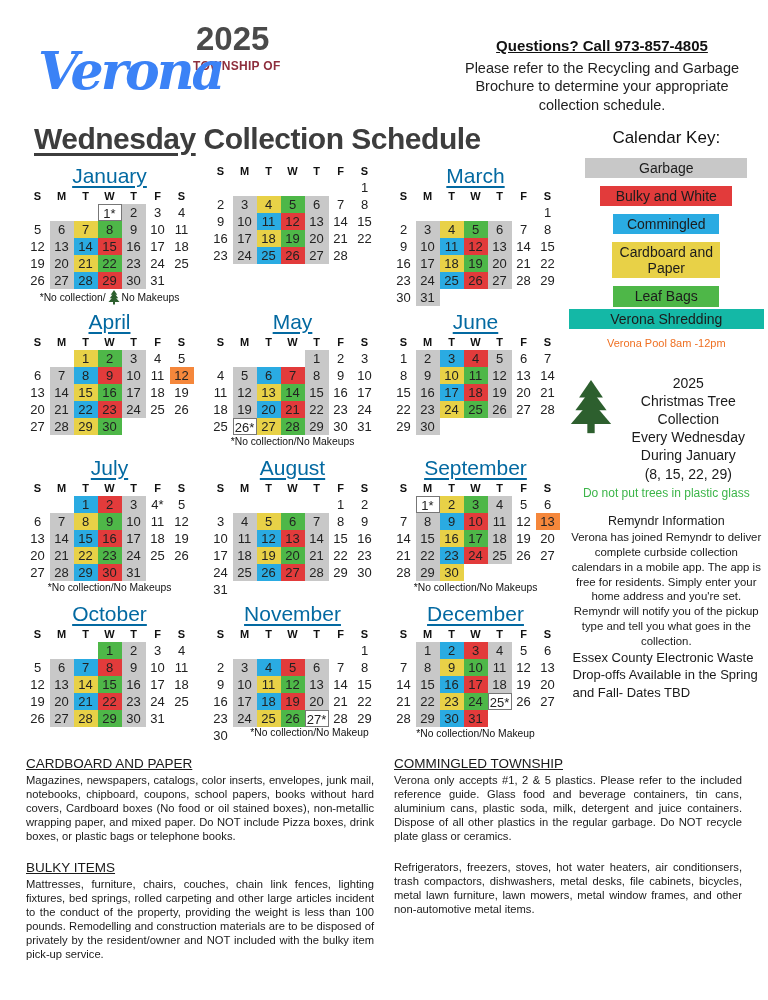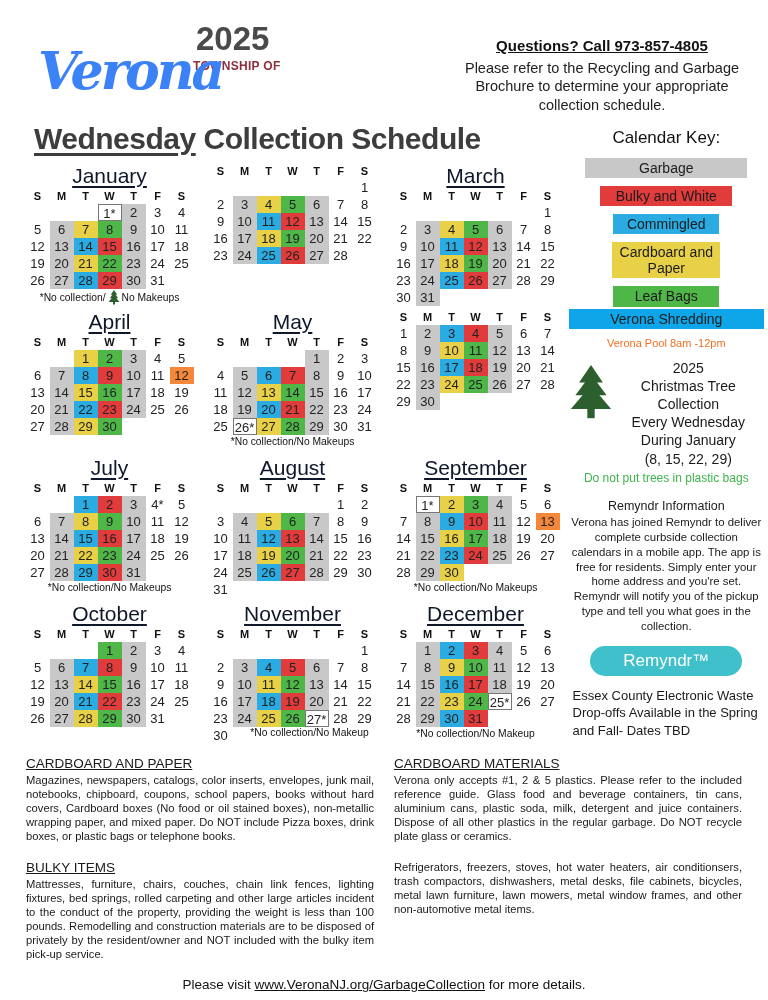--- a/index.html
+++ b/index.html
@@ -16,40 +16,40 @@
   .questions { font-weight:bold; text-decoration:underline; font-size:15px; margin-bottom:3px; color:#111; }
 
   
   .main { display:flex; padding:0 4px 0 18px; }
   .main-left { width:552px; }
   .title { font-size:30px; font-weight:bold; color:#3d3d3d; margin:4px 0 8px 16px; letter-spacing:-0.5px; white-space:nowrap; }
   .title .hl { text-decoration:underline; text-underline-offset:4px; }
 
   .months { display:grid; grid-template-columns:repeat(3, 183px); }
   .month { height:146px; text-align:center; }
-  .month-name { font-size:21px; color:#0f172a; text-decoration:underline; text-underline-offset:3px; margin-bottom:1px; }
+  .month-name { font-size:21px; color:#0369a1; text-decoration:underline; text-underline-offset:3px; margin-bottom:1px; }
   .grid { display:grid; grid-template-columns:repeat(7, 24px); justify-content:center; }
   .dow { font-size:11px; font-weight:bold; height:15px; line-height:15px; color:#111; }
   .day { font-size:13px; height:17px; line-height:17px; color:#222; }
   .day.holiday { background:#fff; border:1px solid #777; }
   .footnote { font-size:10.3px; color:#111; display:flex; justify-content:center; align-items:center; gap:2px; margin-top:1px; }
   .footnote svg { width:12px; height:15px; }
   .month.rows6 .footnote { margin-top:-17px; padding-left:34px; }
 
   
   .sidebar { width:196px; text-align:center; padding-top:8px; }
   .key-heading { font-size:17px; color:#111; margin:2px 0 10px; }
   .key-item { margin:0 auto 8px; font-size:14px; padding:2px 2px; color:#1c1c1c; line-height:1.15; }
   .key-item:nth-of-type(1) { width:112px; }
   .key-item:nth-of-type(2) { width:162px; }
   .key-item:nth-of-type(3) { width:132px; }
   .key-item:nth-of-type(4) { width:106px; }
   .key-item:nth-of-type(5) { width:108px; }
   .key-item:nth-of-type(6) { width:106px; margin-bottom:2px; }
-  .pool-note { color:#ef7022; font-size:11px; margin-bottom:10px; }
+  .pool-note { color:#ef7022; font-size:11px; margin-bottom:25px; }
   .tree-block { display:flex; align-items:flex-start; margin-top:6px; }
   .tree-block svg { width:44px; height:55px; flex:none; margin-top:6px; }
   .tree-lines { flex:1; font-size:14px; line-height:1.3; color:#1a1a1a; }
   .tree-warning { color:#3cb549; font-size:12px; margin-top:3px; }
   .remyndr { margin-top:13px; font-size:11.4px; line-height:1.3; color:#1a1a1a; }
   .remyndr-heading { font-size:12.5px; margin-bottom:1px; }
   .remyndr-btn { margin:12px auto 11px; width:152px; height:30px; line-height:30px; border-radius:15px; color:#fff; font-size:17px; cursor:pointer; }
   .essex { font-size:13px; text-align:left; margin-left:4px; line-height:1.35; }
 
   
@@ -322,20 +322,21 @@
               <div class="day" style="background: rgb(78, 183, 72);">28</div>
               <div class="day" style="background: rgb(200, 200, 200);">29</div>
               <div class="day">30</div>
               <div class="day">31</div>
             </div>
             <div class="footnote">
               <span>*No collection/No Makeups</span>
             </div>
           </div>
           <div class="month">
+            <div class="month-name">June</div>
             <div class="grid">
               <div class="dow">S</div>
               <div class="dow">M</div>
               <div class="dow">T</div>
               <div class="dow">W</div>
               <div class="dow">T</div>
               <div class="dow">F</div>
               <div class="dow">S</div>
               <div class="day">1</div>
               <div class="day" style="background: rgb(200, 200, 200);">2</div>
@@ -658,70 +659,68 @@
         </div>
     </div>
 
     <aside class="sidebar">
       <div class="key-heading">Calendar Key:</div>
       <div class="key-item" style="background: rgb(200, 200, 200);">Garbage</div>
       <div class="key-item" style="background: rgb(226, 59, 59);">Bulky and White</div>
       <div class="key-item" style="background: rgb(42, 171, 226);">Commingled</div>
       <div class="key-item" style="background: rgb(232, 209, 71);">Cardboard and Paper</div>
       <div class="key-item" style="background: rgb(78, 183, 72);">Leaf Bags</div>
-      <div class="key-item" style="background: #0ea5e9;">Verona Shredding</div>
+      <div class="key-item" style="background: #14b8a6;">Verona Shredding</div>
       <div class="pool-note">Verona Pool 8am -12pm</div>
 
       <div class="tree-block">
         <span id="big-tree"><svg viewBox="0 0 24 30" xmlns="http://www.w3.org/2000/svg">
     <g fill="#2d5f2e">
       <polygon points="12,0 18.5,9.5 5.5,9.5"></polygon>
       <polygon points="12,5 20.5,16.5 3.5,16.5"></polygon>
       <polygon points="12,11 23,24 1,24"></polygon>
       <rect x="10" y="24" width="4" height="5"></rect>
     </g>
   </svg></span>
         <div class="tree-lines" id="tree-lines">
             <div>2025</div>
             <div>Christmas Tree</div>
             <div>Collection</div>
             <div>Every Wednesday</div>
             <div>During January</div>
             <div>(8, 15, 22, 29)</div>
           </div>
       </div>
-      <div class="tree-warning">Do not put trees in plastic bags</div>
+      <div class="tree-warning">Do not put trees in plastic glass</div>
 
       <div class="remyndr">
         <div class="remyndr-heading">Remyndr Information</div>
         <div>Verona has joined Remyndr to deliver complete curbside collection calendars in a mobile app. The app is free for residents. Simply enter your home address and you're set. Remyndr will notify you of the pickup type and tell you what goes in the collection.</div>
       </div>
-      <div class="remyndr-btn" id="remyndr-btn" style="background: rgb(63, 192, 202);">Remyndr™</div>
 
       <div class="essex">Essex County Electronic Waste Drop-offs Available in the Spring and Fall- Dates TBD</div>
     </aside>
   </div>
 
   <div class="bottom">
     <div class="bcol">
       <div class="bsec">
         <h3>CARDBOARD AND PAPER</h3>
         <p>Magazines, newspapers, catalogs, color inserts, envelopes, junk mail, notebooks, chipboard, coupons, school papers, books without hard covers, Cardboard boxes (No food or oil stained boxes), non-metallic wrapping paper, and mixed paper. Do NOT include Pizza boxes, drink boxes, or plastic bags or telephone books.</p>
       </div>
       <div class="bsec">
         <h3>BULKY ITEMS</h3>
         <p>Mattresses, furniture, chairs, couches, chain link fences, lighting fixtures, bed springs, rolled carpeting and other large articles incident to the conduct of the property, providing the weight is less than 100 pounds. Remodelling and construction materials are to be disposed of privately by the resident/owner and NOT included with the bulky item pick-up service.</p>
       </div>
     </div>
     <div class="bcol">
       <div class="bsec">
-        <h3>CARDBOARD MATERIALS</h3>
+        <h3>COMMINGLED TOWNSHIP</h3>
         <p>Verona only accepts #1, 2 &amp; 5 plastics. Please refer to the included reference guide. Glass food and beverage containers, tin cans, aluminium cans, plastic soda, milk, detergent and juice containers. Dispose of all other plastics in the regular garbage. Do NOT recycle plate glass or ceramics.</p>
       </div>
       <div class="bsec">
         <p>Refrigerators, freezers, stoves, hot water heaters, air conditionsers, trash compactors, dishwashers, metal desks, file cabinets, bicycles, metal lawn furniture, lawn mowers, metal window frames, and other non-automotive metal items.</p>
       </div>
     </div>
   </div>
 
-  <div class="footer"><span>Please visit </span><span class="link">www.VeronaNJ.org/GarbageCollection</span><span> for more details.</span></div>
 
 </div>
 
 </body></html>

